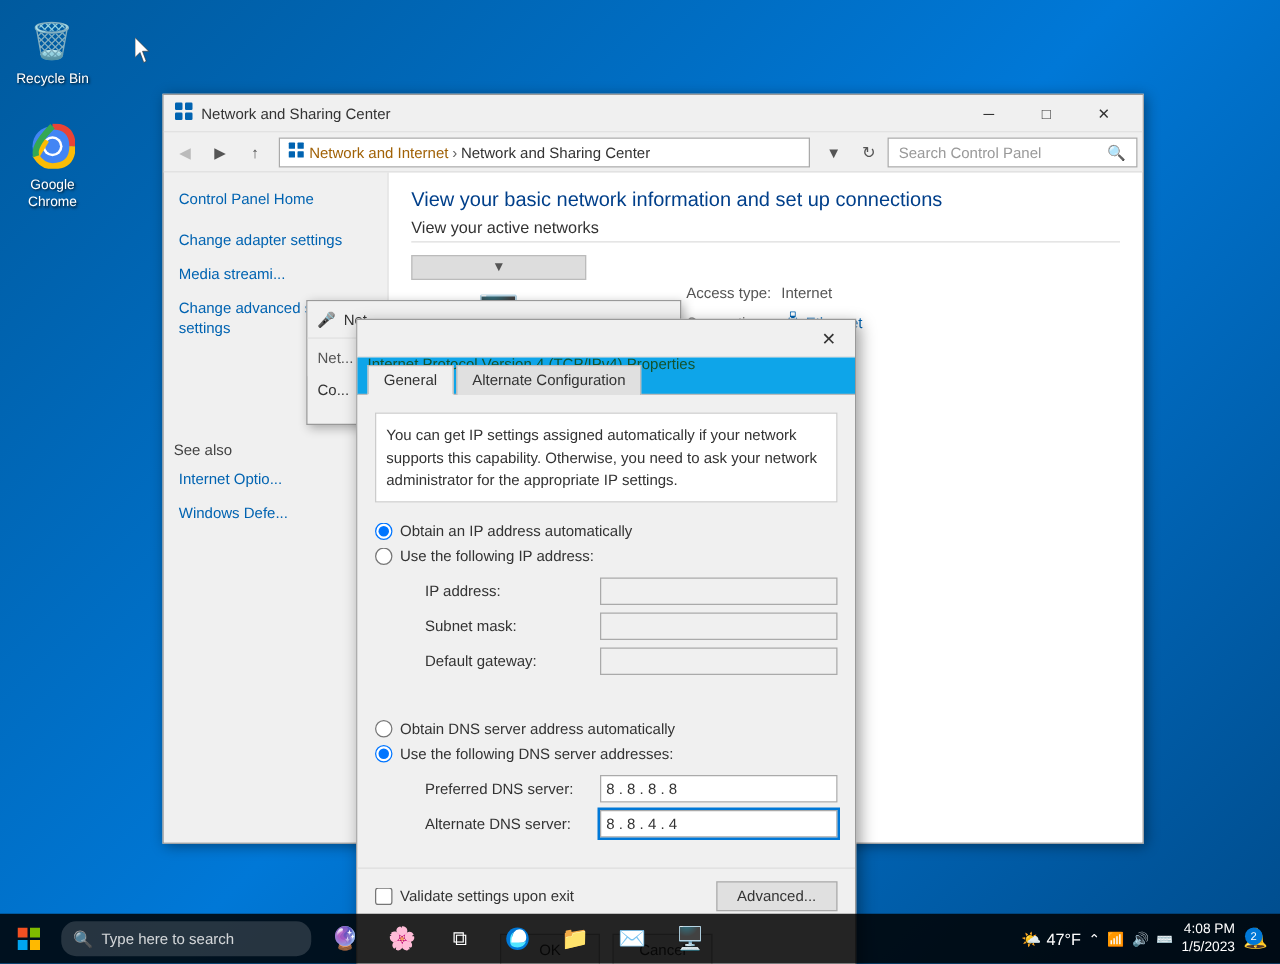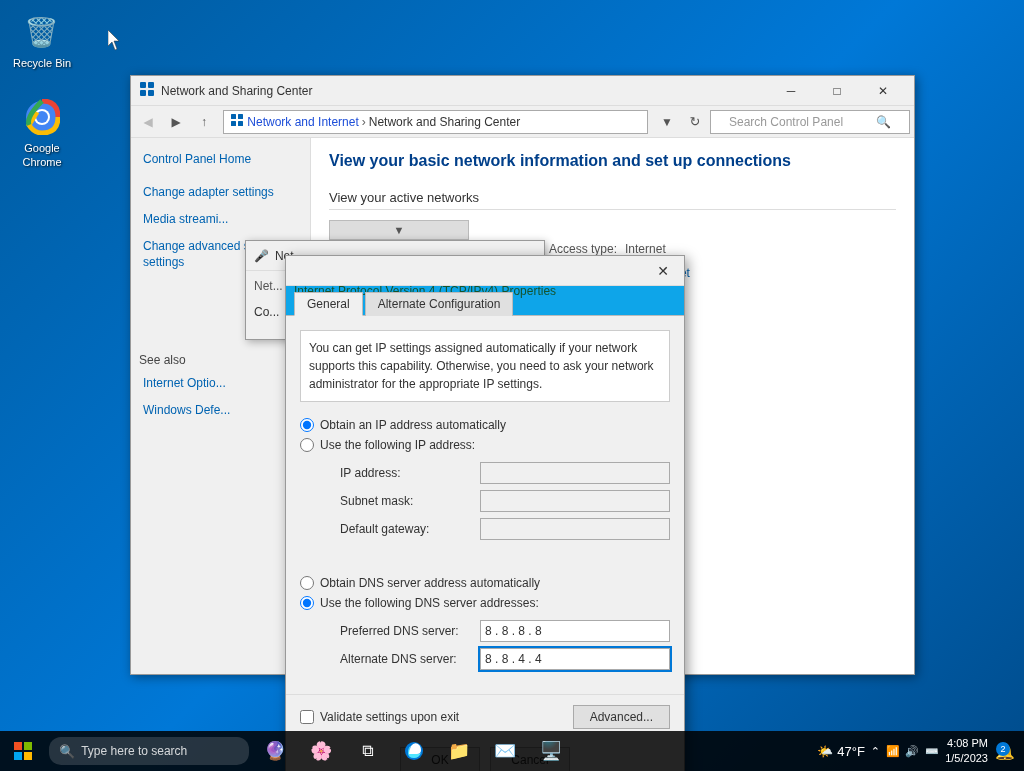--- a/index.html
+++ b/index.html
@@ -191,28 +191,28 @@
       background: white;
       border: 1px solid #aaa;
       display: flex;
       align-items: center;
       padding: 0 6px;
       font-size: 12px;
       color: #333;
       margin: 0 4px;
     }
     .breadcrumb-arrow { color: #666; margin: 0 3px; }
-    .breadcrumb-link { color: #1d4ed8; cursor: pointer; }
+    .breadcrumb-link { color: #a16207; cursor: pointer; }
     .ns-search-box {
       width: 200px;
       height: 24px;
       border: 1px solid #aaa;
       display: flex;
       align-items: center;
-      padding: 0 18px;
+      padding: 0 8px;
       background: white;
       font-size: 12px;
       color: #999;
     }
     .ns-search-icon { color: #555; margin-left: auto; }
     .ns-refresh-btn {
       width: 26px;
       height: 26px;
       display: flex;
       align-items: center;
@@ -252,22 +252,22 @@
 
     .ns-main {
       flex: 1;
       padding: 14px 18px;
       overflow-y: auto;
       background: white;
     }
     .ns-main-title {
       font-size: 16px;
       color: #003f8a;
-      margin-bottom: 20px;
-      font-weight: bold;
+      margin-bottom: 4px;
+      font-weight: normal;
     }
     .ns-section-title {
       font-size: 13px;
       color: #333;
       margin-bottom: 10px;
       border-bottom: 1px solid #ddd;
       padding-bottom: 4px;
     }
     .tcpip-dialog {
       position: absolute;

